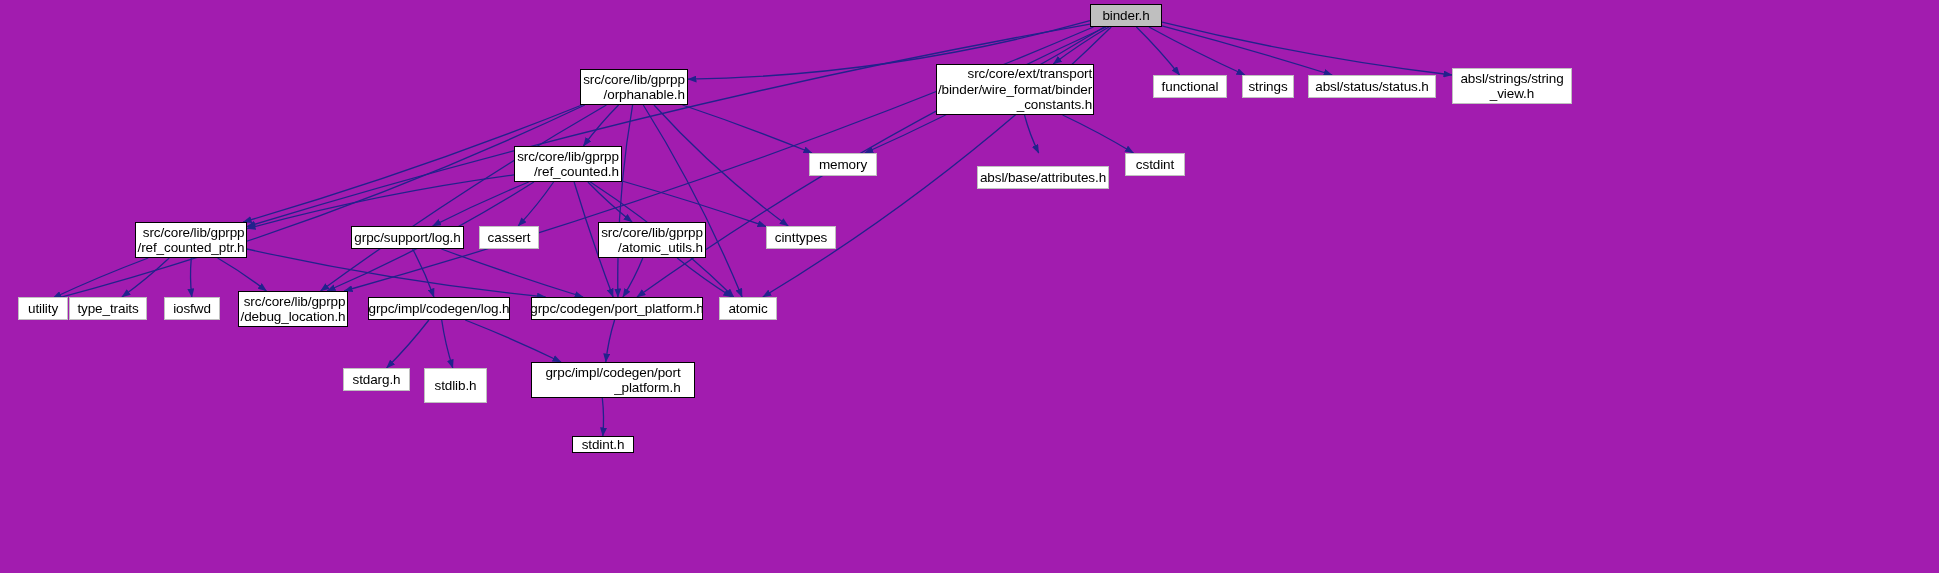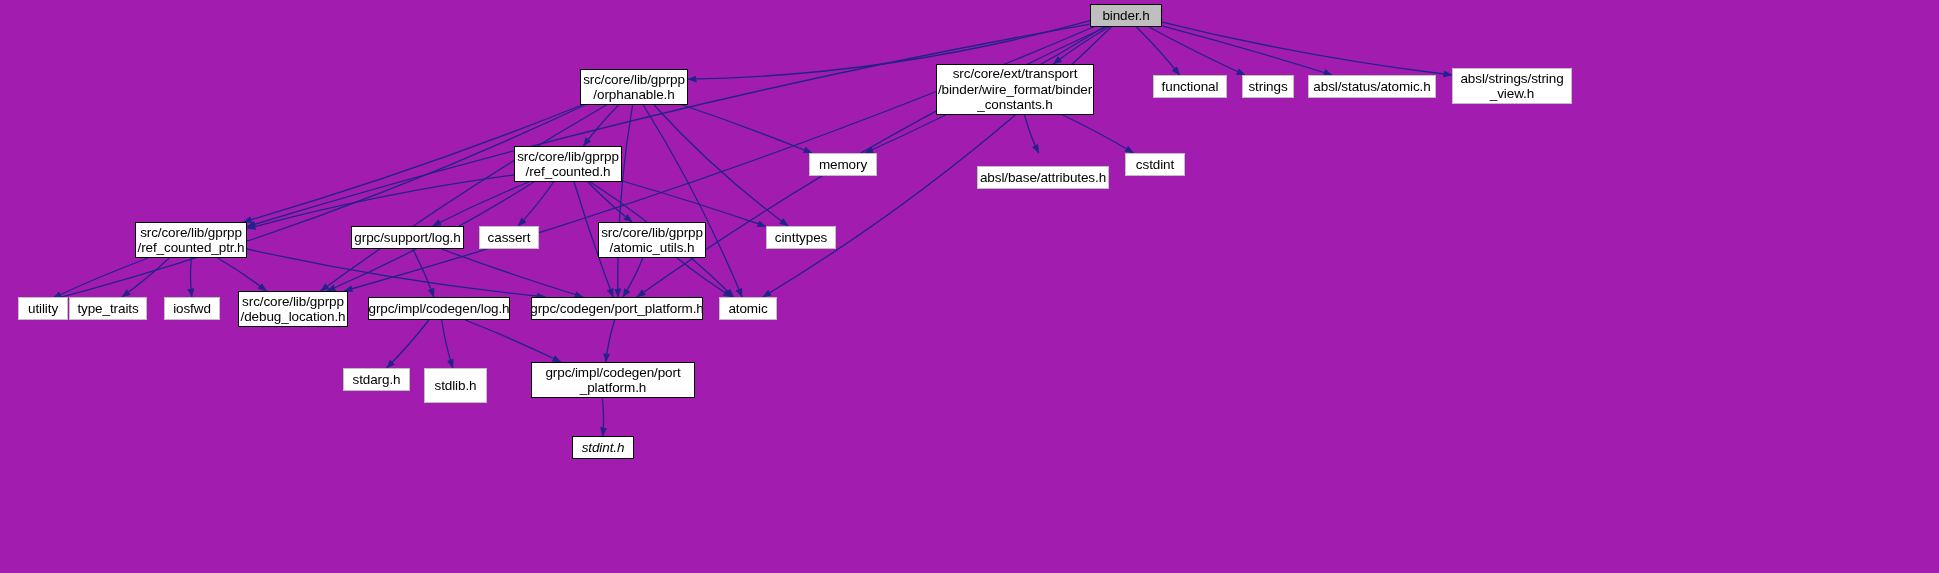--- a/index.html
+++ b/index.html
@@ -36,20 +36,21 @@
     border: 1px solid #c0c0c0;
     color: #000000;
     font-size: 13.5px;
     line-height: 15.5px;
     letter-spacing: -0.1px;
     white-space: pre;
     z-index: 5;
   }
   .node.strong {
     border: 1.4px solid #000000;
+    text-align: right;
   }
   .node.current {
     background: #bfbfbf;
     border: 1.4px solid #000000;
   }
 </style>
 </head>
 <body>
 
 <div id="graph-root">
@@ -107,21 +108,21 @@
   </svg>
   <div id="nodes-layer">
       <div class="node current" style="left: 1090px; top: 4px; width: 72px; height: 23px;"><span>binder.h</span></div>
       <div class="node strong" style="left: 580px; top: 69px; width: 108px; height: 36px;"><span>src/core/lib/gprpp
 /orphanable.h</span></div>
       <div class="node strong" style="left: 936px; top: 64px; width: 158px; height: 51px;"><span>src/core/ext/transport
 /binder/wire_format/binder
 _constants.h</span></div>
       <div class="node " style="left: 1153px; top: 75px; width: 74px; height: 23px;"><span>functional</span></div>
       <div class="node " style="left: 1242px; top: 75px; width: 52px; height: 23px;"><span>strings</span></div>
-      <div class="node " style="left: 1308px; top: 75px; width: 128px; height: 23px;"><span>absl/status/atomic.h</span></div>
+      <div class="node " style="left: 1308px; top: 75px; width: 128px; height: 23px;"><span>absl/status/status.h</span></div>
       <div class="node " style="left: 1452px; top: 68px; width: 120px; height: 36px;"><span>absl/strings/string
 _view.h</span></div>
       <div class="node strong" style="left: 514px; top: 146px; width: 108px; height: 36px;"><span>src/core/lib/gprpp
 /ref_counted.h</span></div>
       <div class="node " style="left: 809px; top: 153px; width: 68px; height: 23px;"><span>memory</span></div>
       <div class="node " style="left: 977px; top: 166px; width: 132px; height: 23px;"><span>absl/base/attributes.h</span></div>
       <div class="node " style="left: 1125px; top: 153px; width: 60px; height: 23px;"><span>cstdint</span></div>
       <div class="node strong" style="left: 135px; top: 222px; width: 112px; height: 36px;"><span>src/core/lib/gprpp
 /ref_counted_ptr.h</span></div>
       <div class="node strong" style="left: 351px; top: 226px; width: 113px; height: 23px;"><span>grpc/support/log.h</span></div>
@@ -134,15 +135,15 @@
       <div class="node " style="left: 164px; top: 297px; width: 56px; height: 23px;"><span>iosfwd</span></div>
       <div class="node strong" style="left: 238px; top: 291px; width: 110px; height: 36px;"><span>src/core/lib/gprpp
 /debug_location.h</span></div>
       <div class="node strong" style="left: 368px; top: 297px; width: 142px; height: 23px;"><span>grpc/impl/codegen/log.h</span></div>
       <div class="node strong" style="left: 531px; top: 297px; width: 172px; height: 23px;"><span>grpc/codegen/port_platform.h</span></div>
       <div class="node " style="left: 719px; top: 297px; width: 58px; height: 23px;"><span>atomic</span></div>
       <div class="node " style="left: 343px; top: 368px; width: 67px; height: 23px;"><span>stdarg.h</span></div>
       <div class="node " style="left: 424px; top: 368px; width: 63px; height: 35px;"><span>stdlib.h</span></div>
       <div class="node strong" style="left: 531px; top: 362px; width: 164px; height: 36px;"><span>grpc/impl/codegen/port
 _platform.h</span></div>
-      <div class="node strong" style="left: 572px; top: 436px; width: 62px; height: 23px; font-style: italic;"><span>stdint.h</span></div>
+      <div class="node strong" style="left: 572px; top: 436px; width: 62px; height: 17px;"><span>stdint.h</span></div>
     </div>
 </div>
 
 </body></html>

